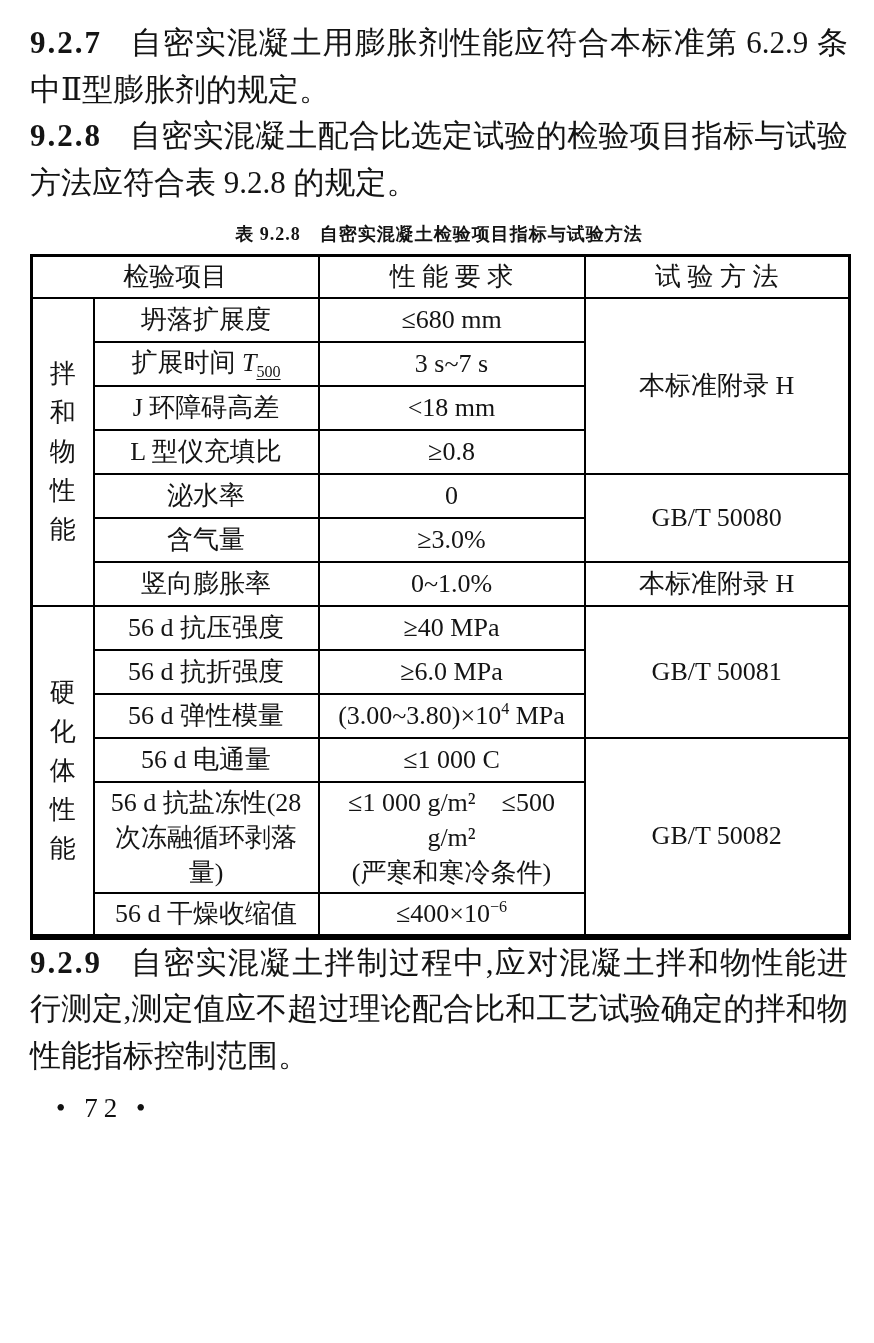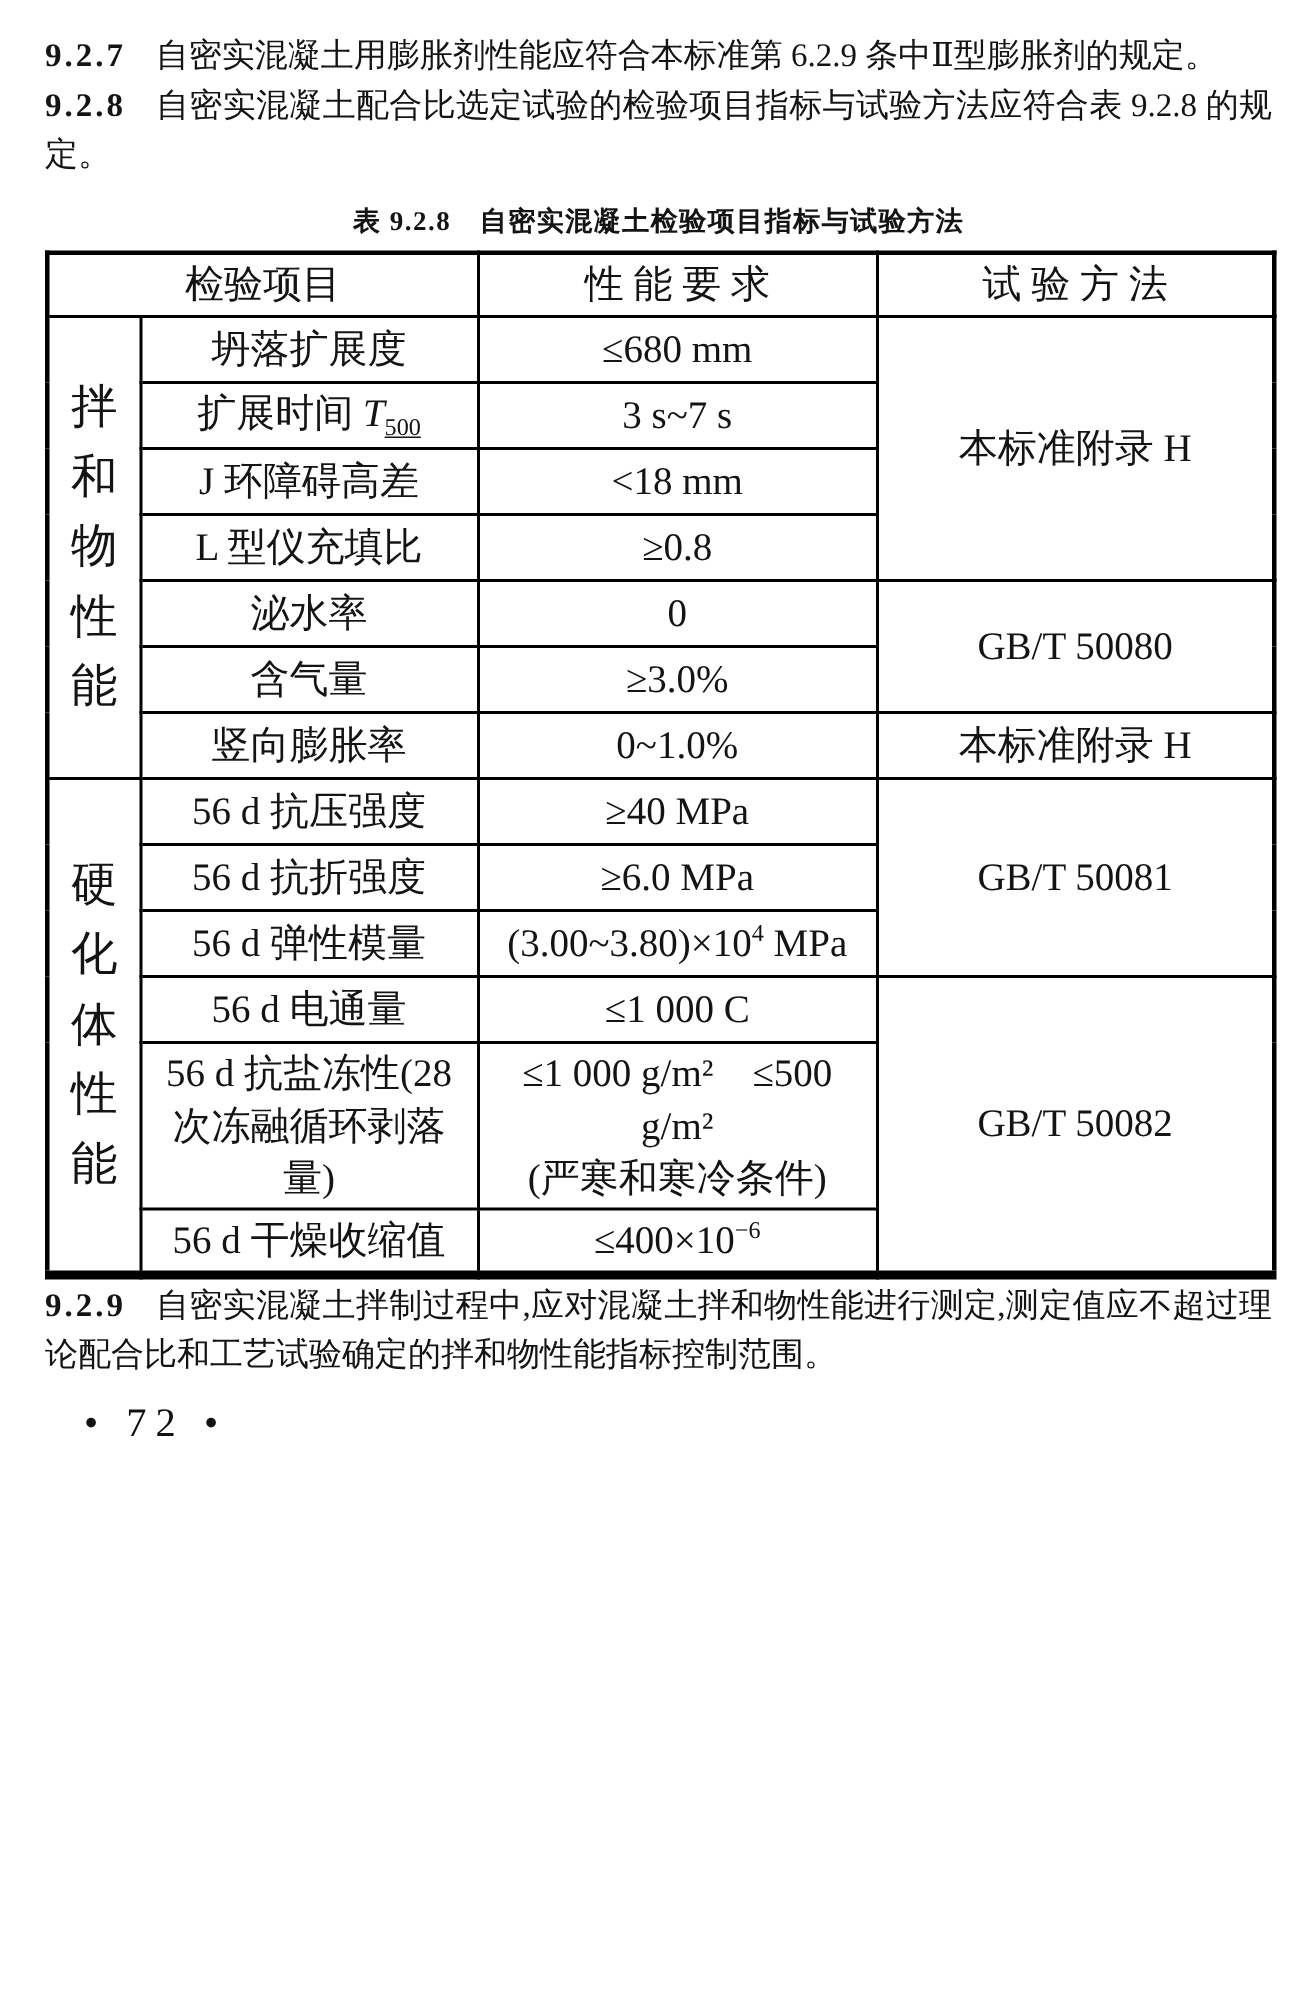--- a/index.html
+++ b/index.html
@@ -2,21 +2,21 @@
 <html><head>
 <meta charset="utf-8">
 <style>
   html,body{margin:0;padding:0;background:#e8e8e8;}
   .page{
     width:874px;height:1343px;margin:0 auto;background:#ffffff;color:#141414;
     font-family:"Liberation Serif","DejaVu Serif",serif;
     box-sizing:border-box;padding:20px 26px 0 30px;overflow:hidden;position:relative;
   }
   p{margin:0;}
-  .sec{font-size:22px;line-height:1.5;text-align:justify;}
+  .sec{font-size:31px;line-height:1.5;text-align:justify;}
   .sec .sec-num{font-weight:bold;margin-right:0.9em;letter-spacing:2px;}
   .body-par{font-size:29px;line-height:1.5;text-align:justify;text-indent:2em;}
   .caption{
     font-weight:bold;font-size:18px;text-align:center;margin-top:16px;margin-bottom:8px;
     letter-spacing:1px;
   }
   table.spec{
     border-collapse:collapse;width:818px;table-layout:fixed;
     border:3px solid #000;border-bottom-width:6px;padding-left:31px;
   }
@@ -27,21 +27,21 @@
   }
   col.c-group{width:62px;}
   col.c-item{width:225px;}
   col.c-req{width:266px;}
   col.c-method{width:265px;}
   tr.hdr{height:42px;}
   tr.r{height:44px;}
   tr.r-tall{height:80px;}
   .vlabel{
     display:inline-block;width:1.1em;word-break:break-all;line-height:1.5;
-    font-size:31px;text-align:center;
+    font-size:26px;text-align:center;
   }
   .var{font-style:italic;font-family:"Liberation Serif","DejaVu Serif",serif;}
   sub.small{font-size:0.62em;text-decoration:underline;}
   sup.small{font-size:0.62em;}
   .req-twoline{font-size:23px;line-height:1.35;margin-left:48px;}
   .notes{margin-top:26px;}
   .footer{
     margin-top:14px;font-size:27px;letter-spacing:6px;padding-left:26px;color:#111;
   }
 </style>

